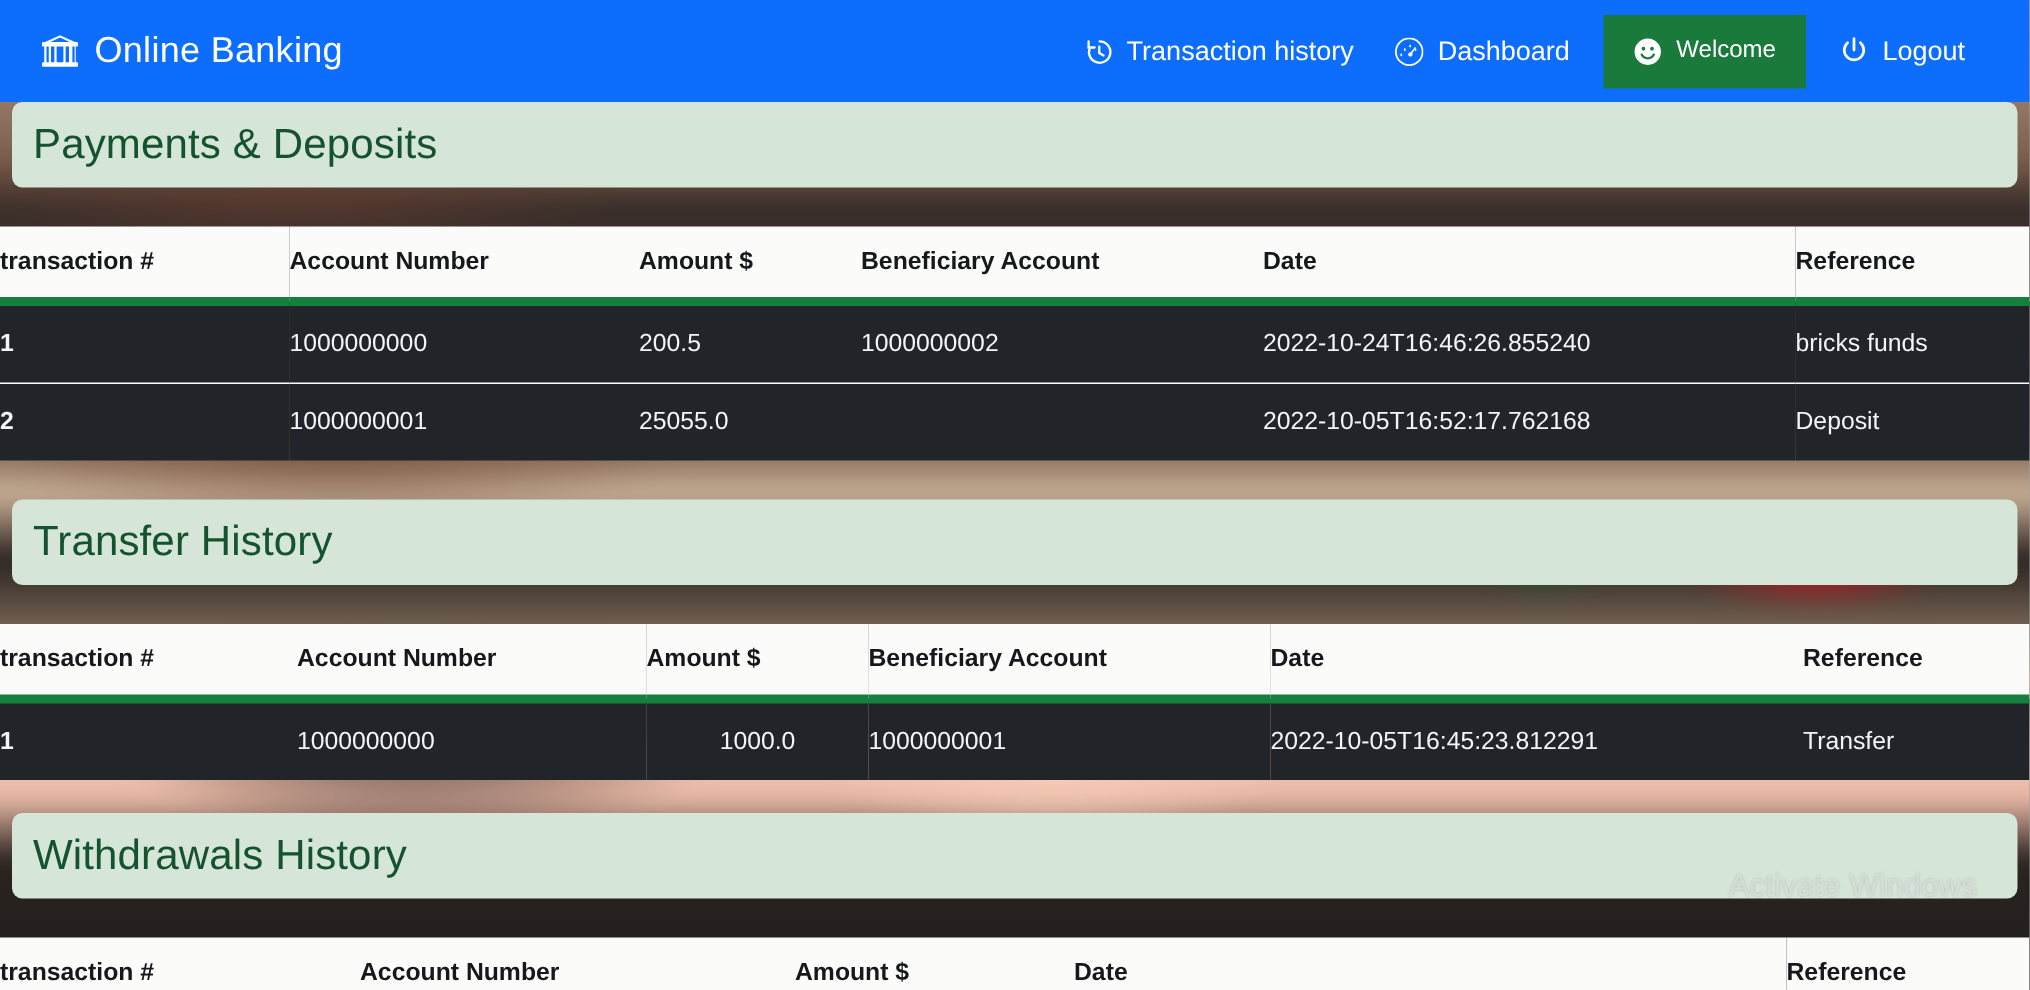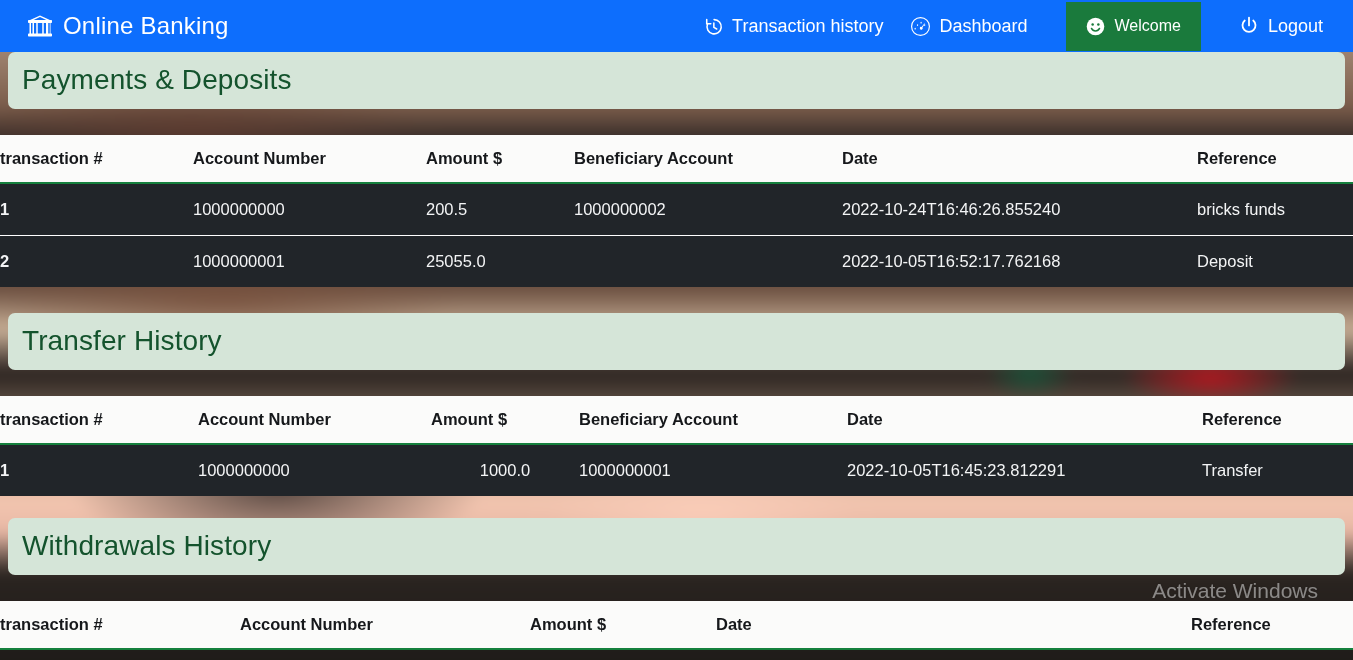--- a/index.html
+++ b/index.html
@@ -35,25 +35,25 @@
         #8f7a66 430px, #f3c6b0 490px, #e9b9a6 520px,
         #2a2420 560px, #1d1a18 660px);
     filter: blur(6px);
     transform: scale(1.06);
   }
 
   
   #navbar {
     position: relative;
     z-index: 5;
-    height: 52px;
+    height: 68px;
     background: #0d6efd;
     display: flex;
     align-items: center;
-    padding: 0 16px 0 28px;
+    padding: 0 29px 0 28px;
   }
 
   .brand {
     display: flex;
     align-items: center;
     gap: 11px;
     color: #ffffff;
     font-size: 24px;
     letter-spacing: .2px;
     white-space: nowrap;
@@ -78,21 +78,21 @@
   }
 
   .nav-welcome {
     display: flex;
     align-items: center;
     gap: 10px;
     background: #1a7a3c;
     color: #ffffff;
     font-size: 16px;
     padding: 15px 20px;
-    margin: 0 24px;
+    margin: 0 8px;
     white-space: nowrap;
     cursor: pointer;
   }
 
   .ico { display: inline-flex; align-items: center; justify-content: center; flex: 0 0 auto; }
 
   
   #content {
     position: relative;
     z-index: 4;
@@ -118,21 +118,21 @@
     table-layout: fixed;
     font-size: 16px;
   }
 
   table.tbl thead th {
     background: #fbfbfa;
     color: #16181b;
     font-weight: bold;
     text-align: left;
     padding: 14px 0 14px 0;
-    border-bottom: 2px solid #15803d;
+    border-bottom: 6px solid #15803d;
     font-size: 16.5px;
   }
 
   table.tbl tbody td {
     background: #212529;
     color: #f3f4f5;
     padding: 16px 0 16px 0;
     border-top: 1px solid #ffffff;
     font-size: 16.5px;
   }

